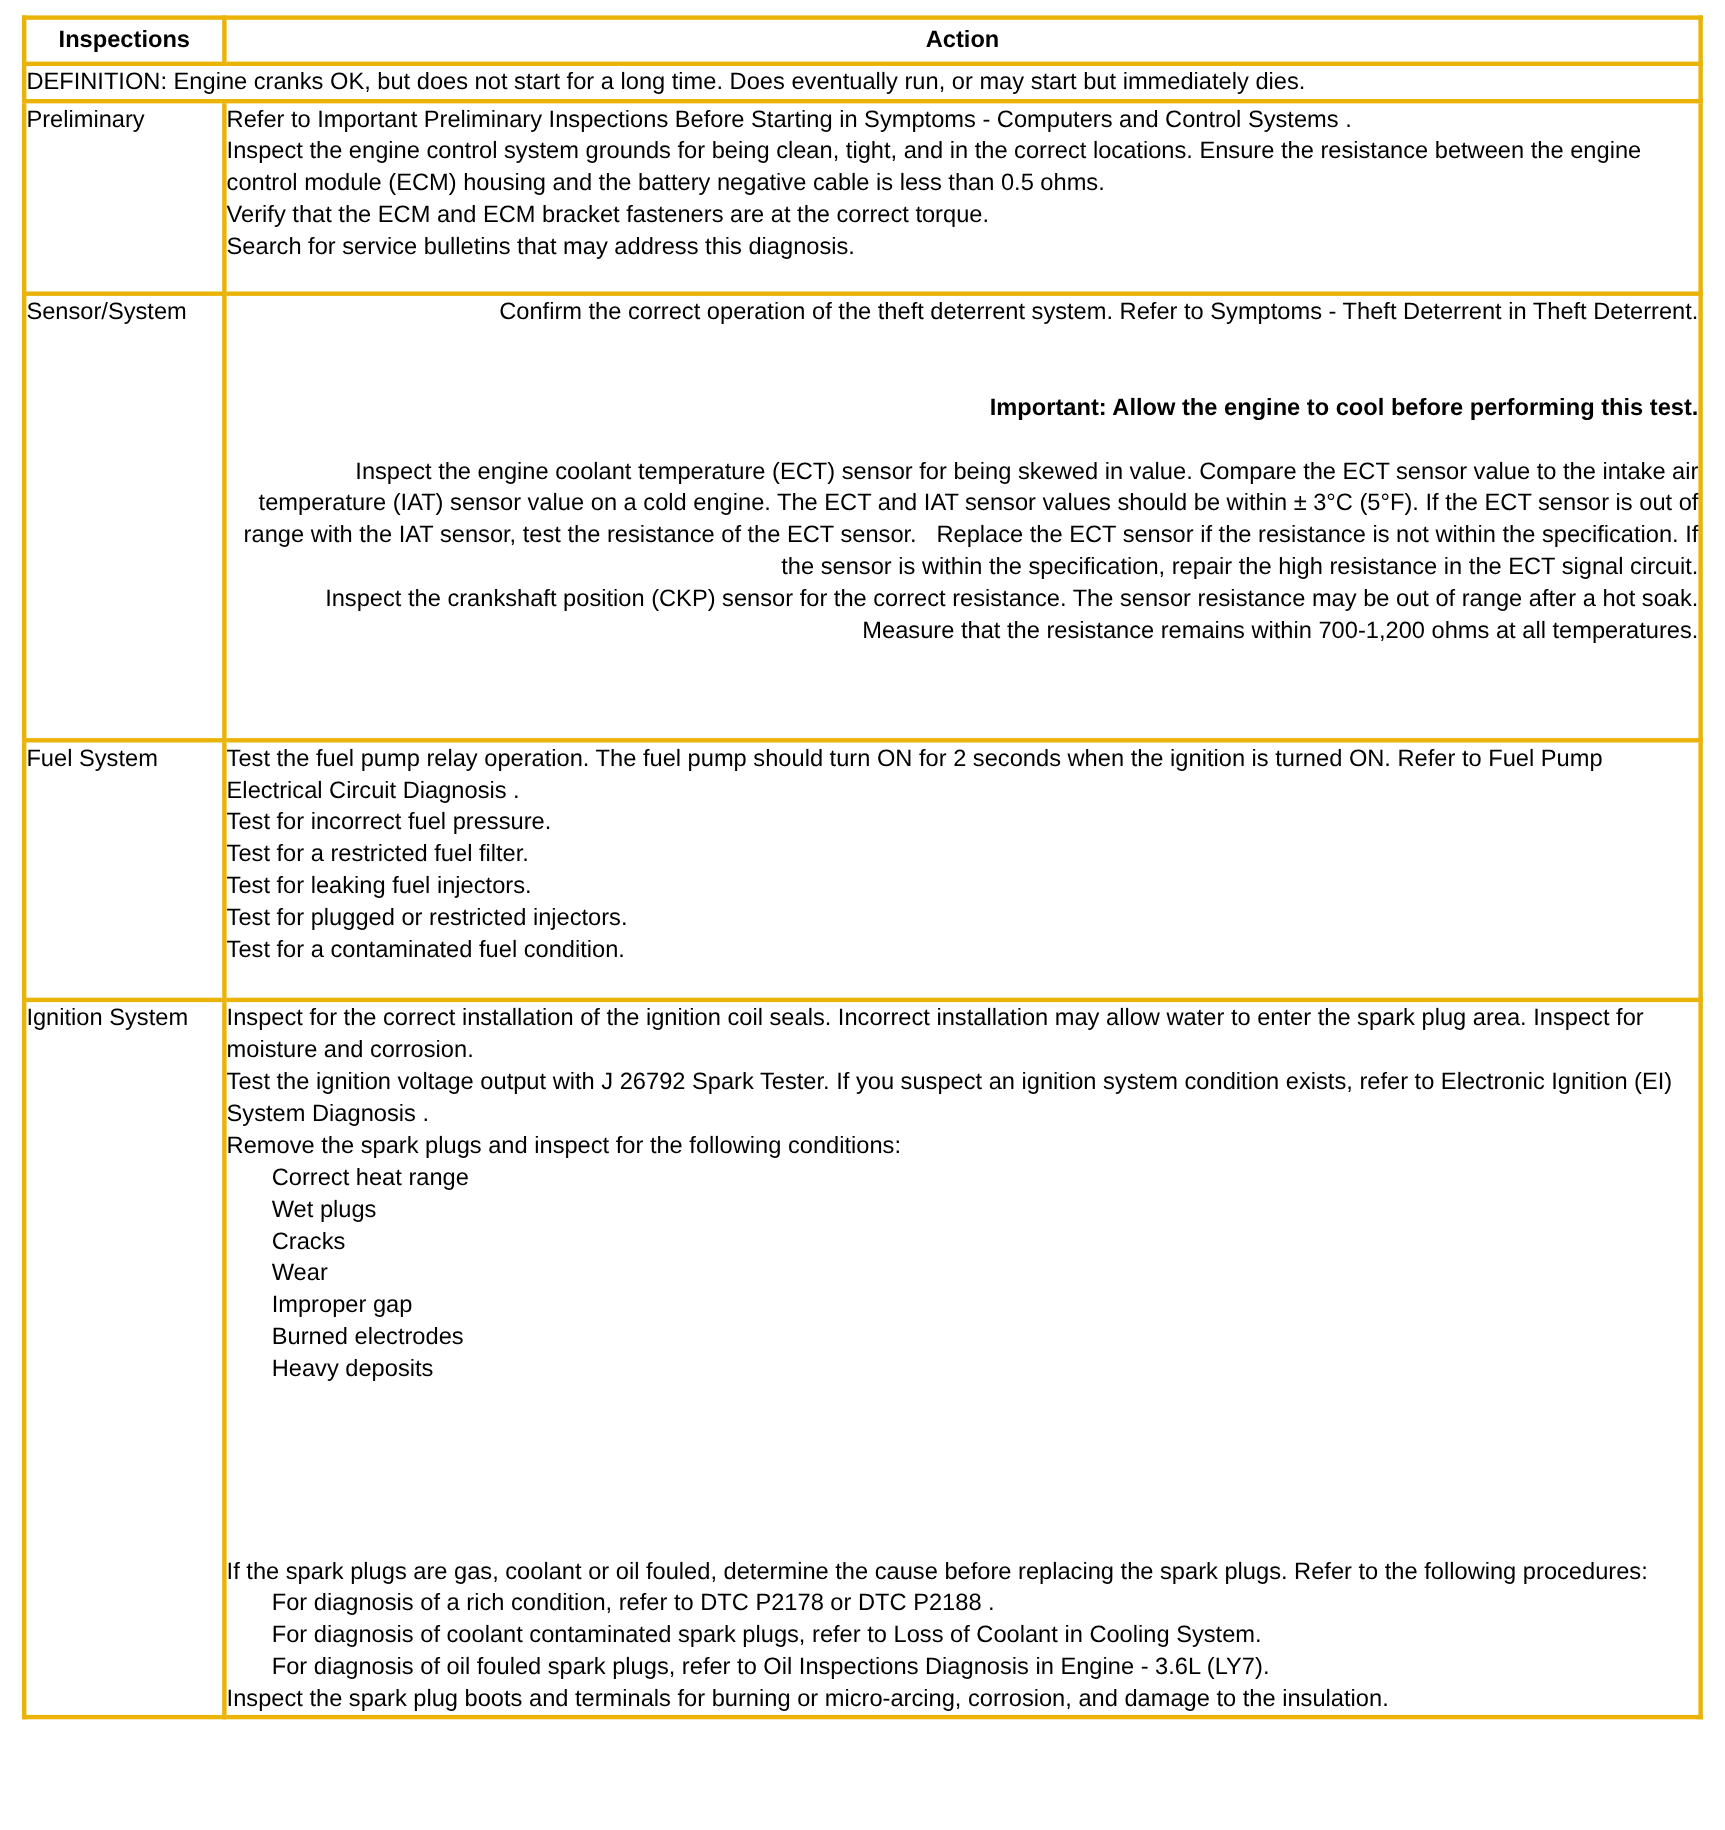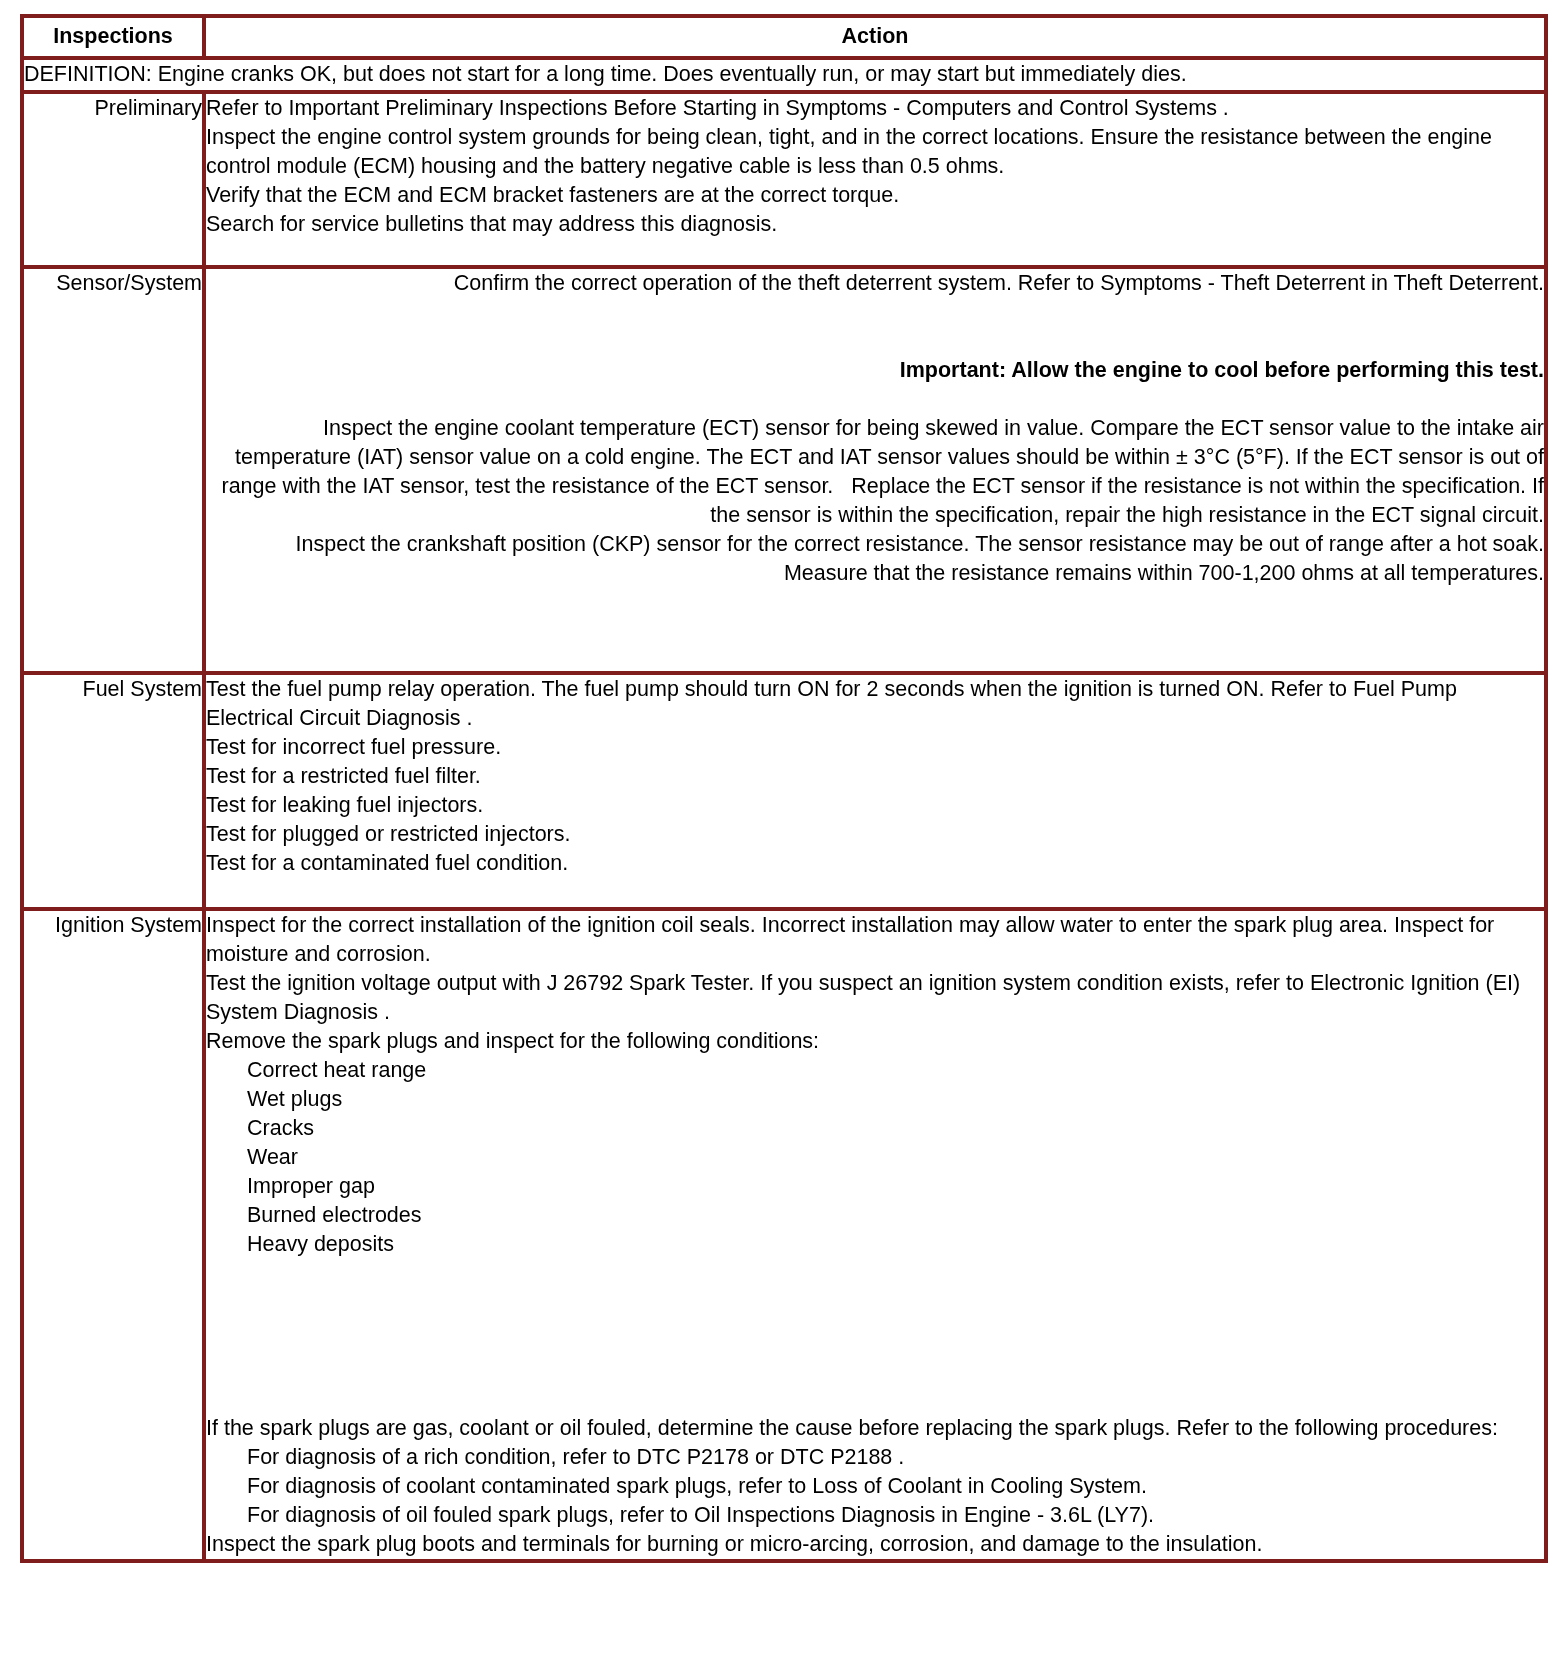--- a/index.html
+++ b/index.html
@@ -1,24 +1,24 @@
 <!DOCTYPE html>
 <html><head>
 <meta charset="utf-8">
 <style>
   html, body { margin: 0; padding: 0; background: #ffffff; }
   body { width: 1568px; height: 1664px; position: relative; overflow: hidden;
          font-family: "Liberation Sans", sans-serif; color: #000; }
   table.diag { position: absolute; left: 20px; top: 14px; width: 1528px;
                border-collapse: collapse; table-layout: fixed;
                font-family: "Liberation Sans", sans-serif; font-size: 21.5px; line-height: 29px; }
-  table.diag td, table.diag th { border: 4px solid #7f1d1d; vertical-align: top; padding: 0; }
+  table.diag td, table.diag th { border: 4px solid #eab308; vertical-align: top; padding: 0; }
   th { font-weight: bold; text-align: center; height: 38px; line-height: 36px; }
   col.c1 { width: 182px; }
-  td.insp { padding: 4px 2px 0 4px; text-align: right; }
+  td.insp { padding: 4px 2px 0 4px; }
   td.def { padding: 4px 4px 2px 4px; height: 30px; }
   td.action { padding: 4px 4px 4px 104px; }
   .line { display: block; white-space: pre-wrap; }
   .sub { display: block; padding-left: 41px; }
   .bold { font-weight: bold; }
   .gap1 { display: block; height: 58px; }
   .gap2 { display: block; height: 29px; }
   .gap3 { display: block; height: 155px; }
 </style>
 </head>

